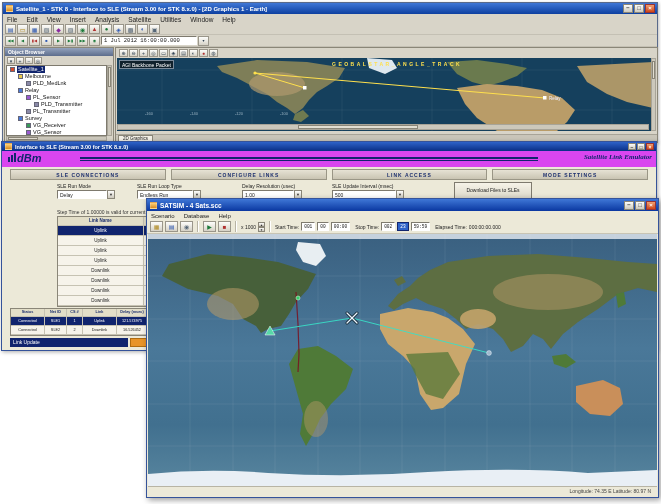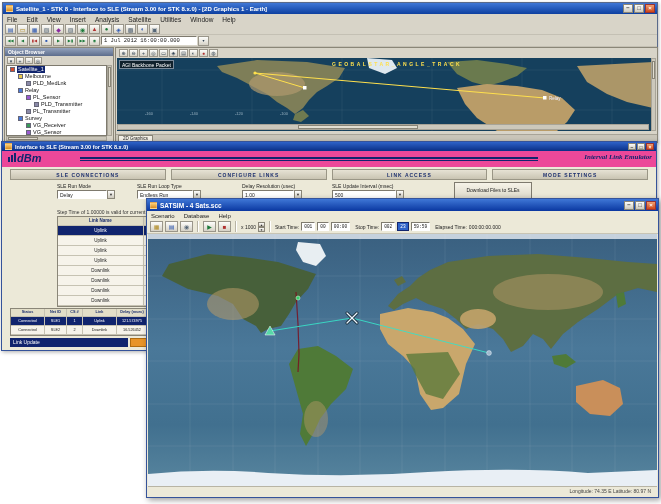--- a/index.html
+++ b/index.html
@@ -51,21 +51,21 @@
      border:1px solid #7a8a9a;color:#fff;font-size:5px;line-height:8px;}
   #mapA-track{position:absolute;left:215px;top:3px;color:#ffe04d;font-size:5px;font-weight:bold;letter-spacing:2.5px;white-space:nowrap;}
   #mapA-relay{position:absolute;left:432px;top:38px;color:#eef;font-size:4.5px;}
   .lontick{position:absolute;top:53px;color:#cfe0ea;opacity:.65;font-size:4px;}
   #map2d .hsb{bottom:12px;left:1px;right:8px;height:6px;}
   #map2d .tabstrip{position:absolute;bottom:0;left:0;right:0;height:8px;background:#c9c5b9;border-top:1px solid #a8a498;display:flex;align-items:flex-end;padding-left:2px;}
   #map2d .tab2d{height:7px;background:#f2efe6;border:1px solid #8a8678;border-bottom:none;font-size:4.5px;line-height:6px;padding:0 4px;color:#222;}
   
   #sle{left:1px;top:141px;width:656px;height:210px;background:#ece9d8;border:1px solid #35539a;box-shadow:1px 1px 4px #0005;}
   #sle .tbar{top:0;height:9px;font-size:5.5px;background:linear-gradient(#2e62c8,#0a2f86);}
-  #banner{position:absolute;top:9px;left:0;right:0;height:16px;background:#ec4899;}
+  #banner{position:absolute;top:9px;left:0;right:0;height:16px;background:#d946ef;}
   #logo{position:absolute;left:6px;top:1px;color:#12256e;font-size:11px;font-weight:bold;font-style:italic;font-family:"Liberation Serif",serif;}
   #logo b{display:inline-block;width:2px;background:#12256e;margin-right:1px;}
   #rules{position:absolute;left:78px;right:118px;top:6px;height:4px;border-top:2px solid #12256e;border-bottom:1px solid #12256e;}
   #product{position:absolute;right:4px;top:2px;color:#12256e;font-size:7px;font-style:italic;font-weight:bold;font-family:"Liberation Serif",serif;}
   #sle-tabs{position:absolute;top:27px;left:8px;right:8px;height:11px;display:flex;gap:5px;}
   .sletab{flex:1;background:linear-gradient(#e6e2d4,#c9c4b2);border:1px solid #9a9686;color:#1c2f6e;
      font-size:5px;font-weight:bold;letter-spacing:1px;text-align:center;line-height:10px;}
   .fgroup{position:absolute;font-size:5px;color:#222;}
   .fgroup .flabel{margin-bottom:1px;white-space:nowrap;}
   .combo{display:flex;width:100%;}
@@ -290,21 +290,21 @@
       <span>Interface to SLE (Stream 3.00 for STK 8.x.0)</span>
       <span class="wbtns">
         <span class="wbtn" style="width:8px;height:7px;font-size:5px;line-height:6px">−</span>
         <span class="wbtn" style="width:8px;height:7px;font-size:5px;line-height:6px">□</span>
         <span class="wbtn close" style="width:8px;height:7px;font-size:5px;line-height:6px">×</span>
       </span>
     </div>
     <div id="banner">
       <span id="logo"><b style="height:5px"></b><b style="height:7px"></b><b style="height:9px"></b><span>dBm</span></span>
       <span id="rules"></span>
-      <span id="product">Interval Link Emulator</span>
+      <span id="product">Satellite Link Emulator</span>
     </div>
     <div id="sle-tabs">
       <span class="sletab">SLE CONNECTIONS</span>
       <span class="sletab">CONFIGURE LINKS</span>
       <span class="sletab">LINK ACCESS</span>
       <span class="sletab">MODE SETTINGS</span>
     </div>
     <div class="fgroup" style="left:55px;top:41px;width:58px">
       <div class="flabel">SLE Run Mode</div>
       <div class="combo">

